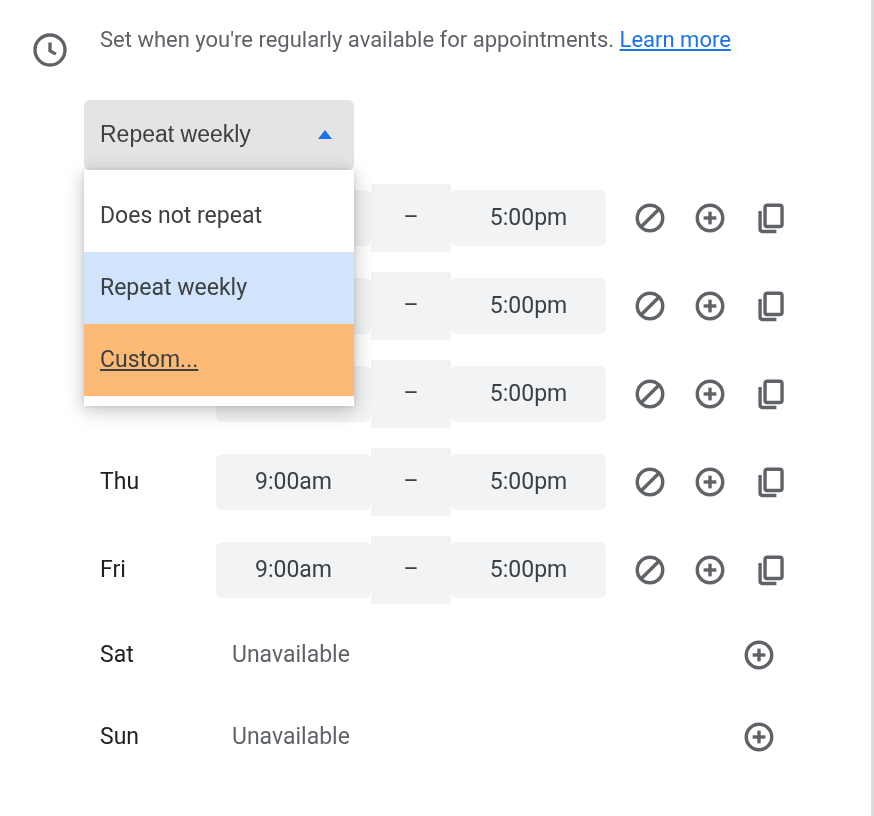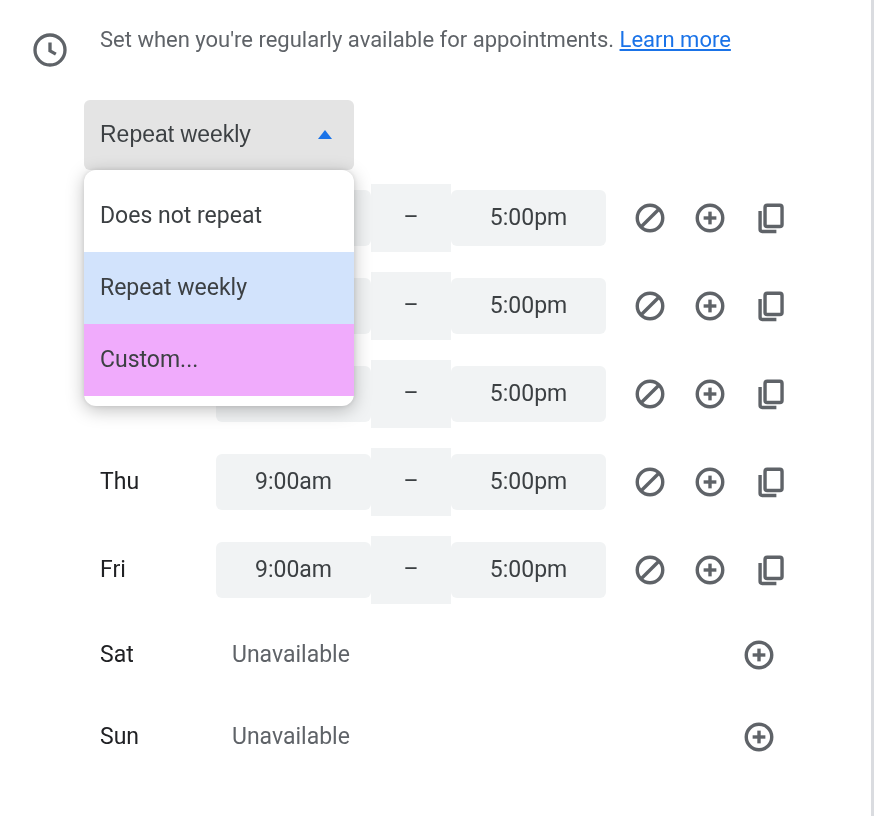--- a/index.html
+++ b/index.html
@@ -78,36 +78,36 @@
     border-left: 7px solid transparent;
     border-right: 7px solid transparent;
     border-bottom: 9px solid #1a73e8;
   }
   .dropdown-menu {
     position: absolute;
     top: 70px;
     left: 0;
     width: 270px;
     background: #fff;
-    border-radius: 12px;
+    border-radius: 0;
     box-shadow: 0 4px 18px rgba(0,0,0,0.25), 0 0 4px rgba(0,0,0,0.1);
     padding: 10px 0;
     z-index: 10;
   }
   .menu-item {
     height: 72px;
     display: flex;
     align-items: center;
     padding: 0 16px;
     font-size: 23px;
     color: #3c4043;
     cursor: pointer;
   }
   .menu-item.selected { background: #d2e3fc; }
-  .menu-item.hover { background: #f0abfc; }
+  .menu-item.hover { background: #fdba74; text-decoration: underline; }
   .schedule {
     margin-top: 0;
   }
   .day-row {
     display: flex;
     align-items: center;
     height: 88px;
     gap: 0;
   }
   .day-row.unavailable { height: 82px; }

